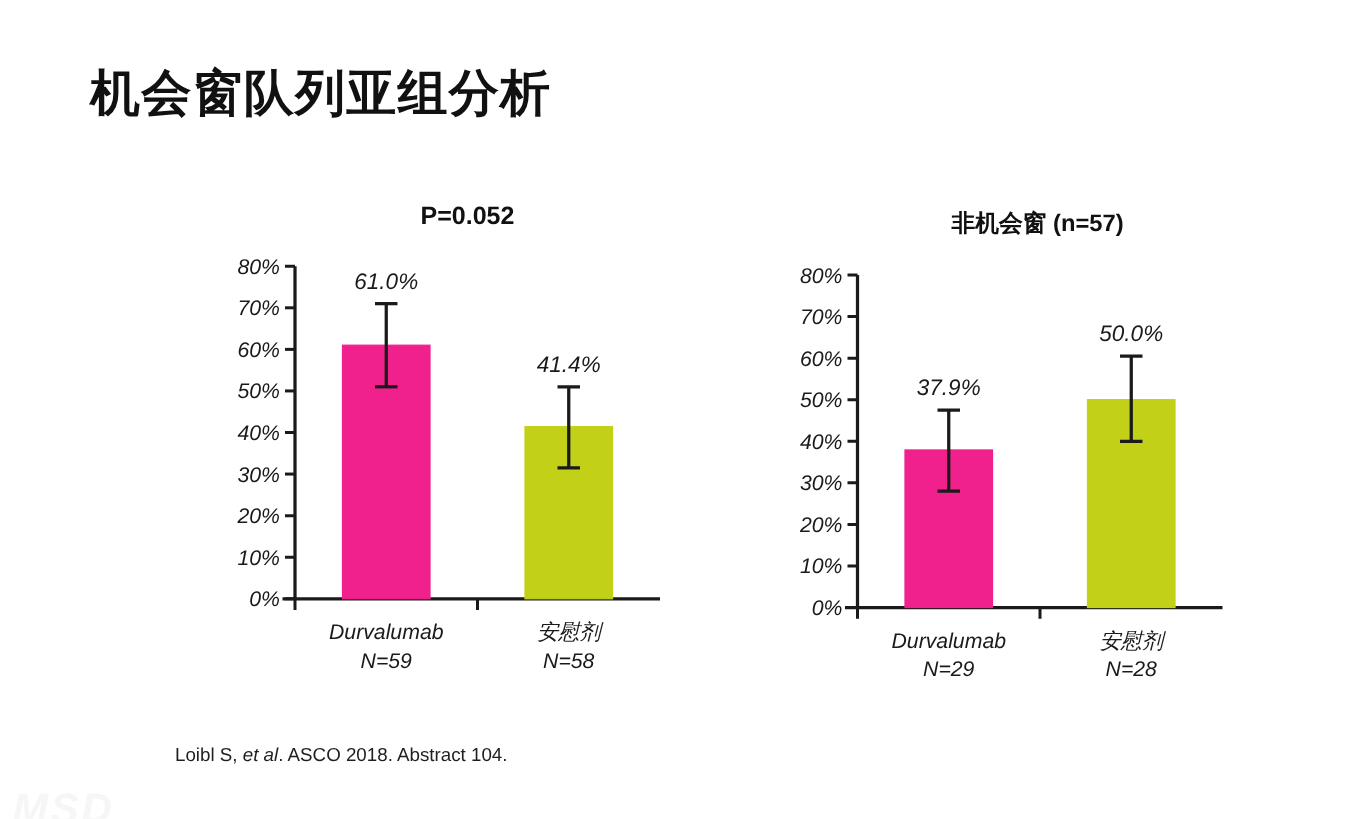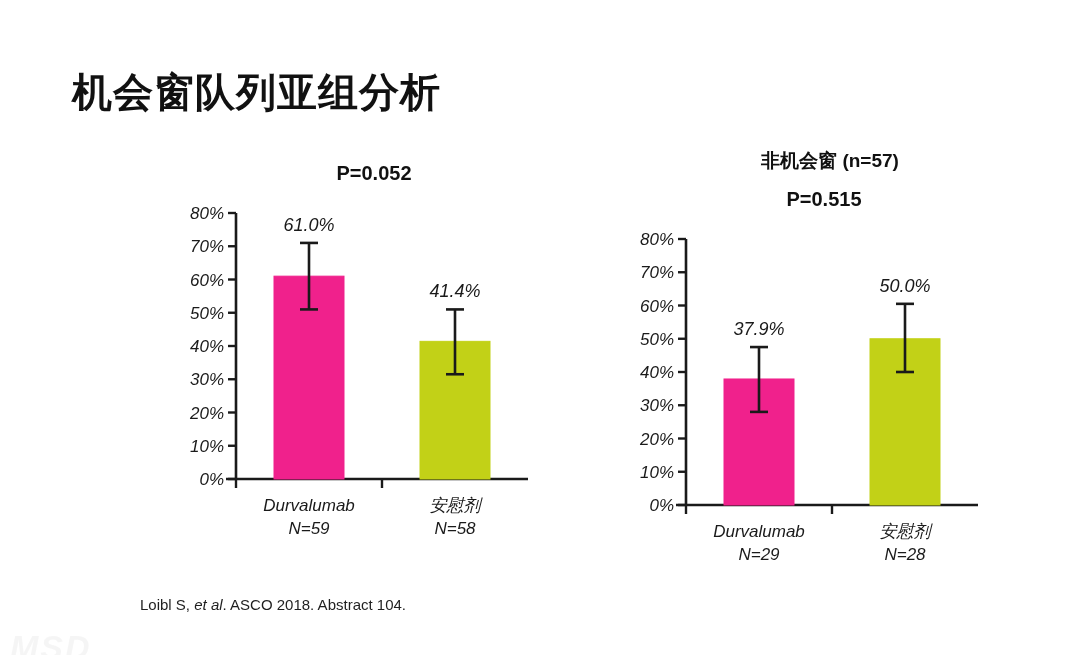--- a/index.html
+++ b/index.html
@@ -13,35 +13,35 @@
     position: relative;
     overflow: hidden;
     font-family: "Liberation Sans", "DejaVu Sans", sans-serif;
     color: #1a1a1a;
   }
 
   
   #slide-title {
     position: absolute;
     left: 72px;
-    top: 65px;
+    top: 47px;
     font-size: 40px;
     font-weight: bold;
     letter-spacing: 1px;
     color: #111111;
     white-space: nowrap;
   }
 
   
   .panel {
     position: absolute;
     top: 148px;
   }
   #panel-left  { left: 170px; width: 380px; }
-  #panel-right { left: 620px; width: 380px; }
+  #panel-right { left: 620px; width: 380px; margin-top: 18px; }
 
   .panel-title {
     text-align: center;
     font-size: 19px;
     font-weight: bold;
     color: #111111;
     white-space: nowrap;
   }
   #panel-left  .panel-title { margin-left: 40px; }
   #panel-right .panel-title { margin-left: 40px; }
@@ -161,21 +161,20 @@
         </g>
         <text x="285" y="98.42500000000001" text-anchor="middle" class="bar-value-text">41.4%</text>
         <text x="285" y="312" text-anchor="middle" class="cat-text">安慰剂</text>
         <text x="285" y="335" text-anchor="middle" class="cat-text">N=58</text>
       </svg>
   </div>
 </div>
 
 <div class="panel" id="panel-right">
   <div class="panel-title">非机会窗 (n=57)</div>
-  <div class="panel-pvalue">P=0.515</div>
   <div class="plot">
     <svg class="plot-svg" id="svg-right" width="380" height="340">
         <text x="54" y="20" text-anchor="end" class="tick-text">80%</text>
         <line x1="58" y1="14" x2="66" y2="14" stroke="#1a1a1a" stroke-width="2.4"></line>
         <text x="54" y="53.25" text-anchor="end" class="tick-text">70%</text>
         <line x1="58" y1="47.25" x2="66" y2="47.25" stroke="#1a1a1a" stroke-width="2.4"></line>
         <text x="54" y="86.5" text-anchor="end" class="tick-text">60%</text>
         <line x1="58" y1="80.5" x2="66" y2="80.5" stroke="#1a1a1a" stroke-width="2.4"></line>
         <text x="54" y="119.75" text-anchor="end" class="tick-text">50%</text>
         <line x1="58" y1="113.75" x2="66" y2="113.75" stroke="#1a1a1a" stroke-width="2.4"></line>

